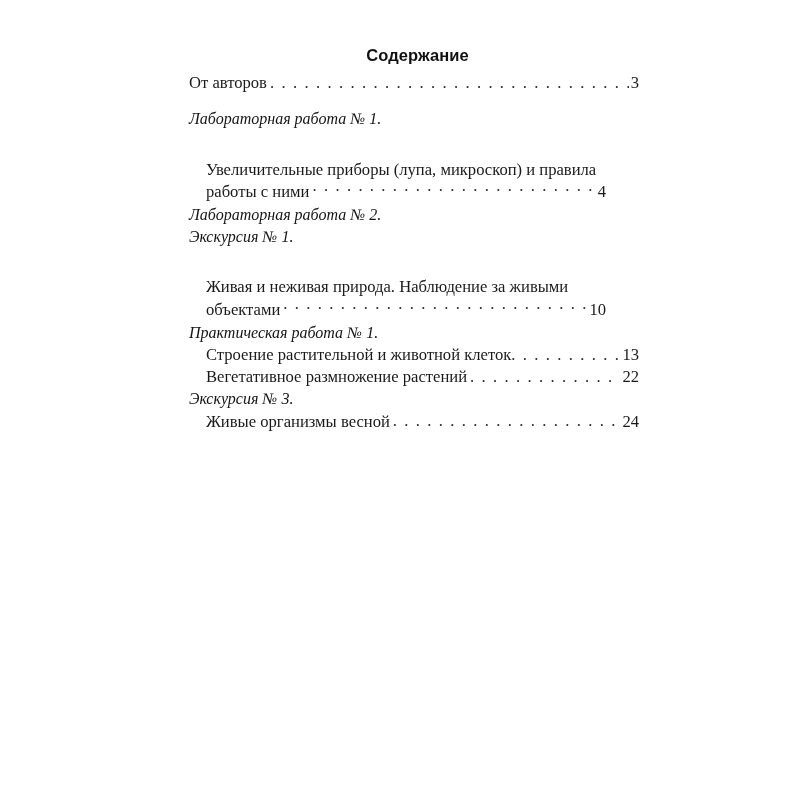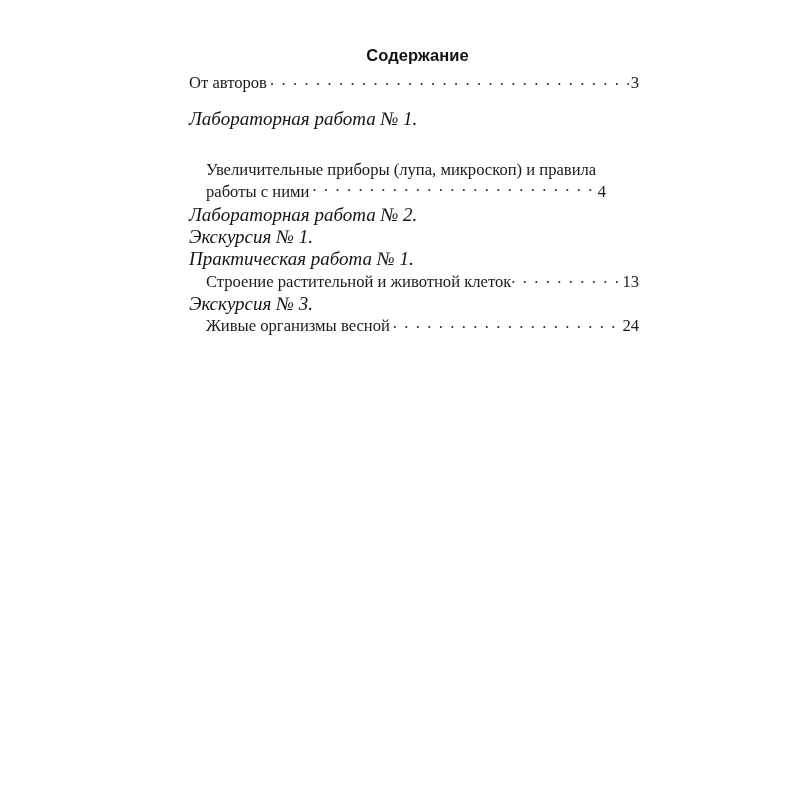--- a/index.html
+++ b/index.html
@@ -32,31 +32,31 @@
 
   .toc-body {
     position: absolute;
     left: 189px;
     top: 72px;
     width: 450px;
   }
 
   .entry-heading {
     font-style: italic;
-    font-size: 19px;
+    font-size: 16px;
     line-height: 22.3px;
     white-space: nowrap;
     color: #141414;
   }
 
   .entry-sub {
     margin-left: 17px;
     position: relative;
     display: flex;
-    align-items: center;
+    align-items: flex-end;
     font-size: 16.6px;
     line-height: 22.3px;
     color: #1a1a1a;
   }
   .entry-sub.wrap {
     display: block;
     white-space: normal;
     width: 400px;
   }
 
@@ -146,30 +146,43 @@
               <span class="leader"></span>
               <span class="pnum">4</span>
             </span>
           </div>
         </div>
         <div>
           <div class="entry-heading">Лабораторная работа № 2.</div>
         </div>
         <div>
           <div class="entry-heading">Экскурсия № 1.</div>
+          <div class="entry-sub wrap">
+            <span class="sub-line1">Живая и неживая природа. Наблюдение за живыми</span>
+            <span class="sub-line2">
+              <span class="lbl">объектами</span>
+              <span class="leader"></span>
+              <span class="pnum">10</span>
+            </span>
+          </div>
         </div>
         <div>
           <div class="entry-heading">Практическая работа № 1.</div>
           <div class="entry-sub">
             <span class="lbl">Строение растительной и животной клеток</span>
             <span class="leader tight"></span>
             <span class="pnum">13</span>
           </div>
         </div>
         <div>
+          <div class="entry-sub">
+            <span class="lbl">Вегетативное размножение растений</span>
+            <span class="leader"></span>
+            <span class="pnum">22</span>
+          </div>
         </div>
         <div>
           <div class="entry-heading">Экскурсия № 3.</div>
           <div class="entry-sub">
             <span class="lbl">Живые организмы весной</span>
             <span class="leader"></span>
             <span class="pnum">24</span>
           </div>
         </div>
       </div>

